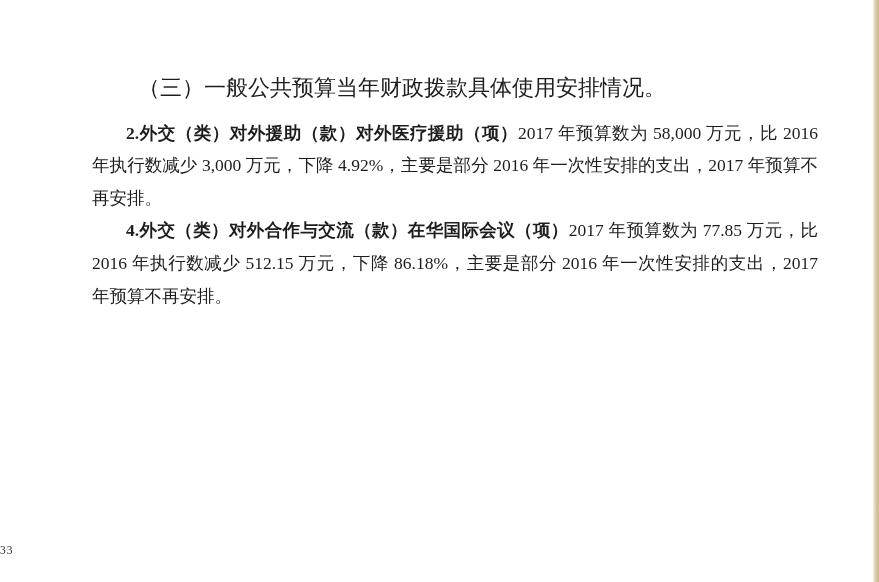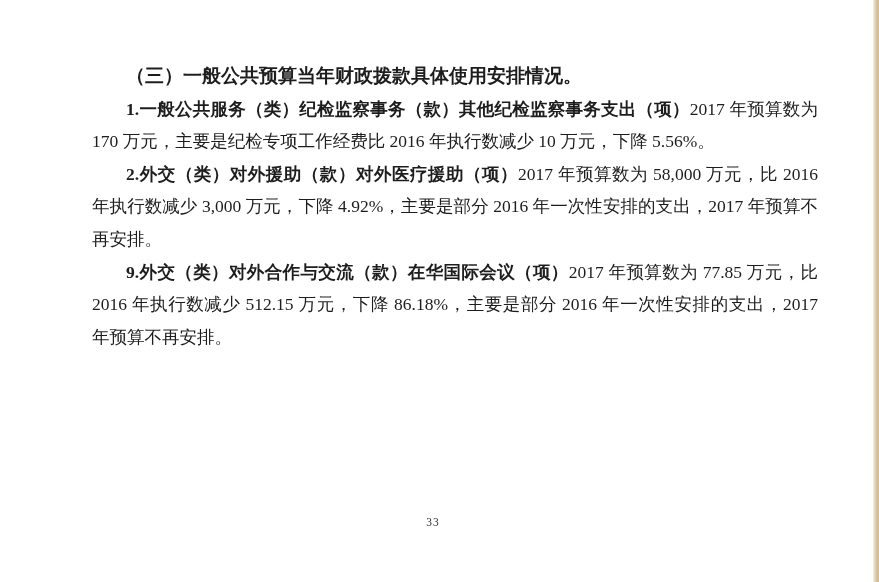--- a/index.html
+++ b/index.html
@@ -34,58 +34,56 @@
     top: 60px;
     width: 726px;
     color: #1d1d1d;
     font-size: 17.5px;
     line-height: 32.6px;
     text-align: justify;
     text-justify: inter-ideograph;
   }
   .section-heading {
     text-indent: 34px;
-    margin: 0;
-    font-weight: bold;
-    font-size: 19px;
+    margin: 12px;
+    font-weight: normal;
+    font-size: 22px;
   }
   p.item {
     margin: 0;
     text-indent: 34px;
   }
   .lead {
     font-weight: bold;
   }
   .page-number {
     position: absolute;
     left: 0;
-    top: 516px;
+    top: 544px;
     width: 866px;
-    text-align: center;
     font-size: 11.5px;
     color: #2b2b2b;
     letter-spacing: 1px;
   }
 </style>
 </head>
 <body>
 
 <div class="page">
 
   <div class="content">
 
     <p class="section-heading">（三）一般公共预算当年财政拨款具体使用安排情况。</p>
 
-    <p class="item"><span class="lead">1.一般公共服务（类）纪检监察事务（款）其他纪检监察事务支出（项）</span><span>2017 年预算数为 170 万元，主要是纪检专项工作经费比 2016 年执行数减少 10 万元，下降 5.56%。</span></p>
 
     <p class="item"><span class="lead">2.外交（类）对外援助（款）对外医疗援助（项）</span><span>2017 年预算数为 58,000 万元，比 2016 年执行数减少 3,000 万元，下降 4.92%，主要是部分 2016 年一次性安排的支出，2017 年预算不再安排。</span></p>
 
 
 
-    <p class="item"><span class="lead">9.外交（类）对外合作与交流（款）在华国际会议（项）</span><span>2017 年预算数为 77.85 万元，比 2016 年执行数减少 512.15 万元，下降 86.18%，主要是部分 2016 年一次性安排的支出，2017 年预算不再安排。</span></p>
+    <p class="item"><span class="lead">4.外交（类）对外合作与交流（款）在华国际会议（项）</span><span>2017 年预算数为 77.85 万元，比 2016 年执行数减少 512.15 万元，下降 86.18%，主要是部分 2016 年一次性安排的支出，2017 年预算不再安排。</span></p>
 
   </div>
 
   <div class="page-number">33</div>
 
   <div class="edge-strip"></div>
 
 </div>
 
 </body></html>

